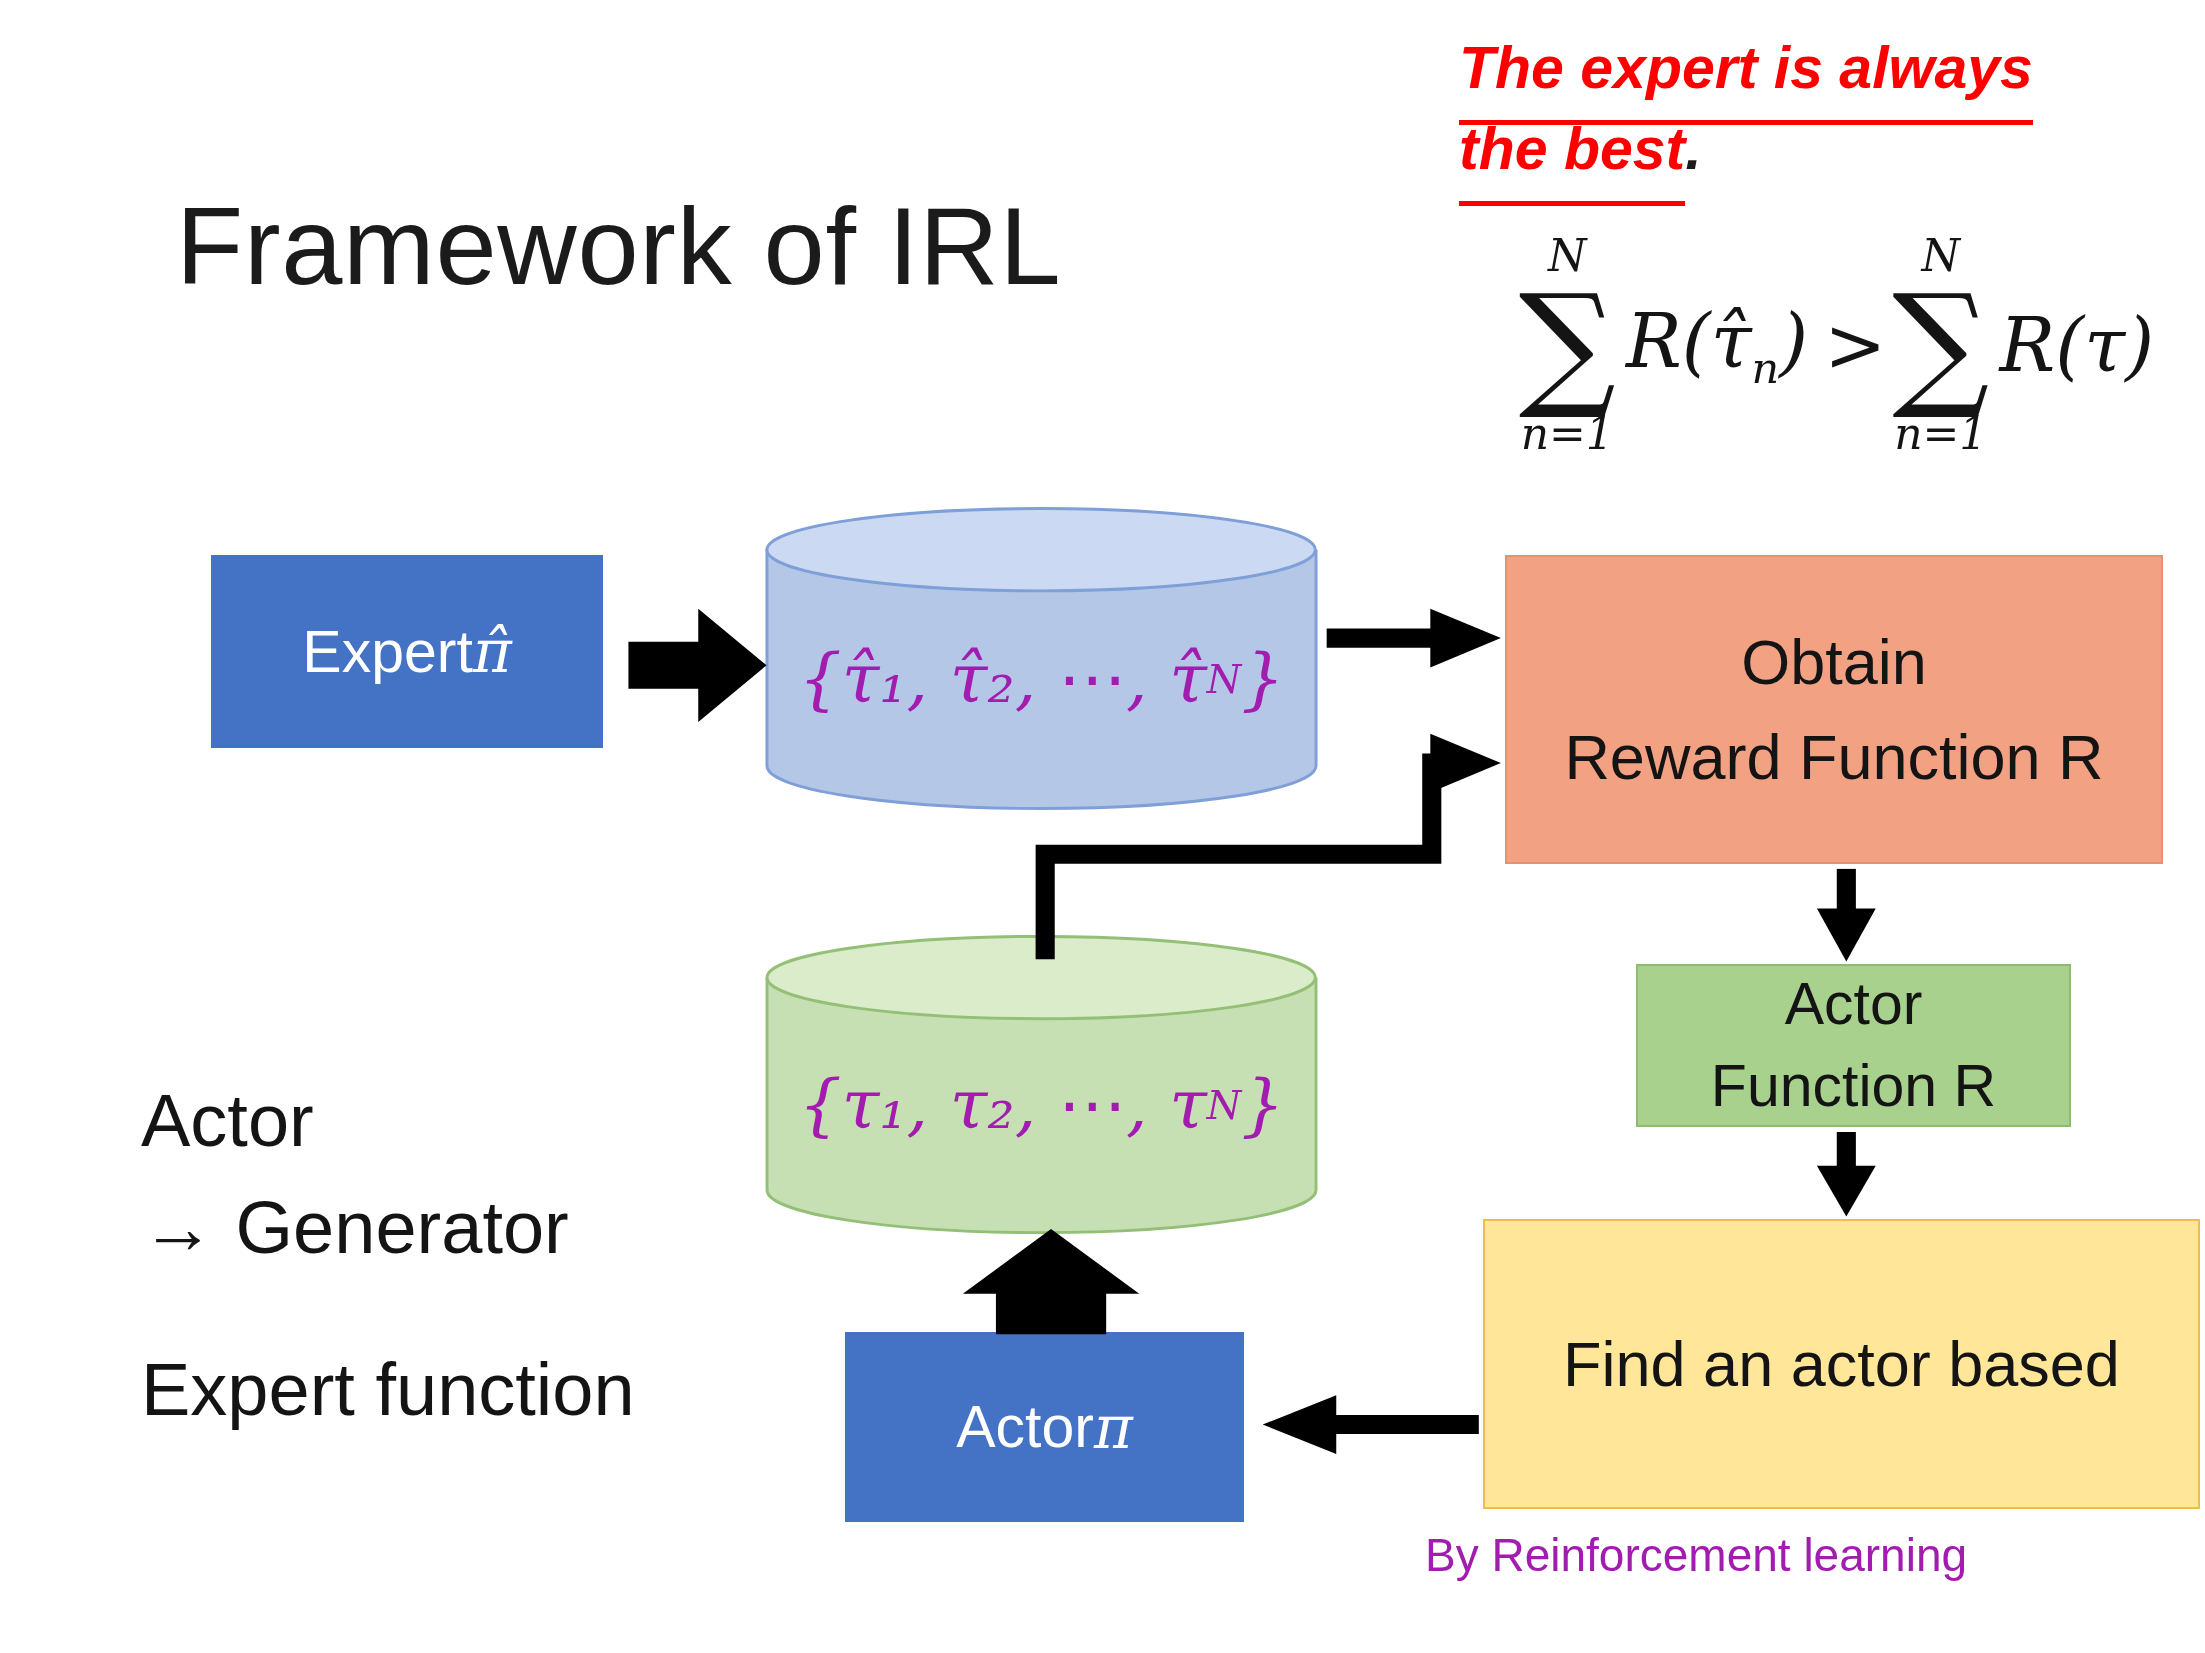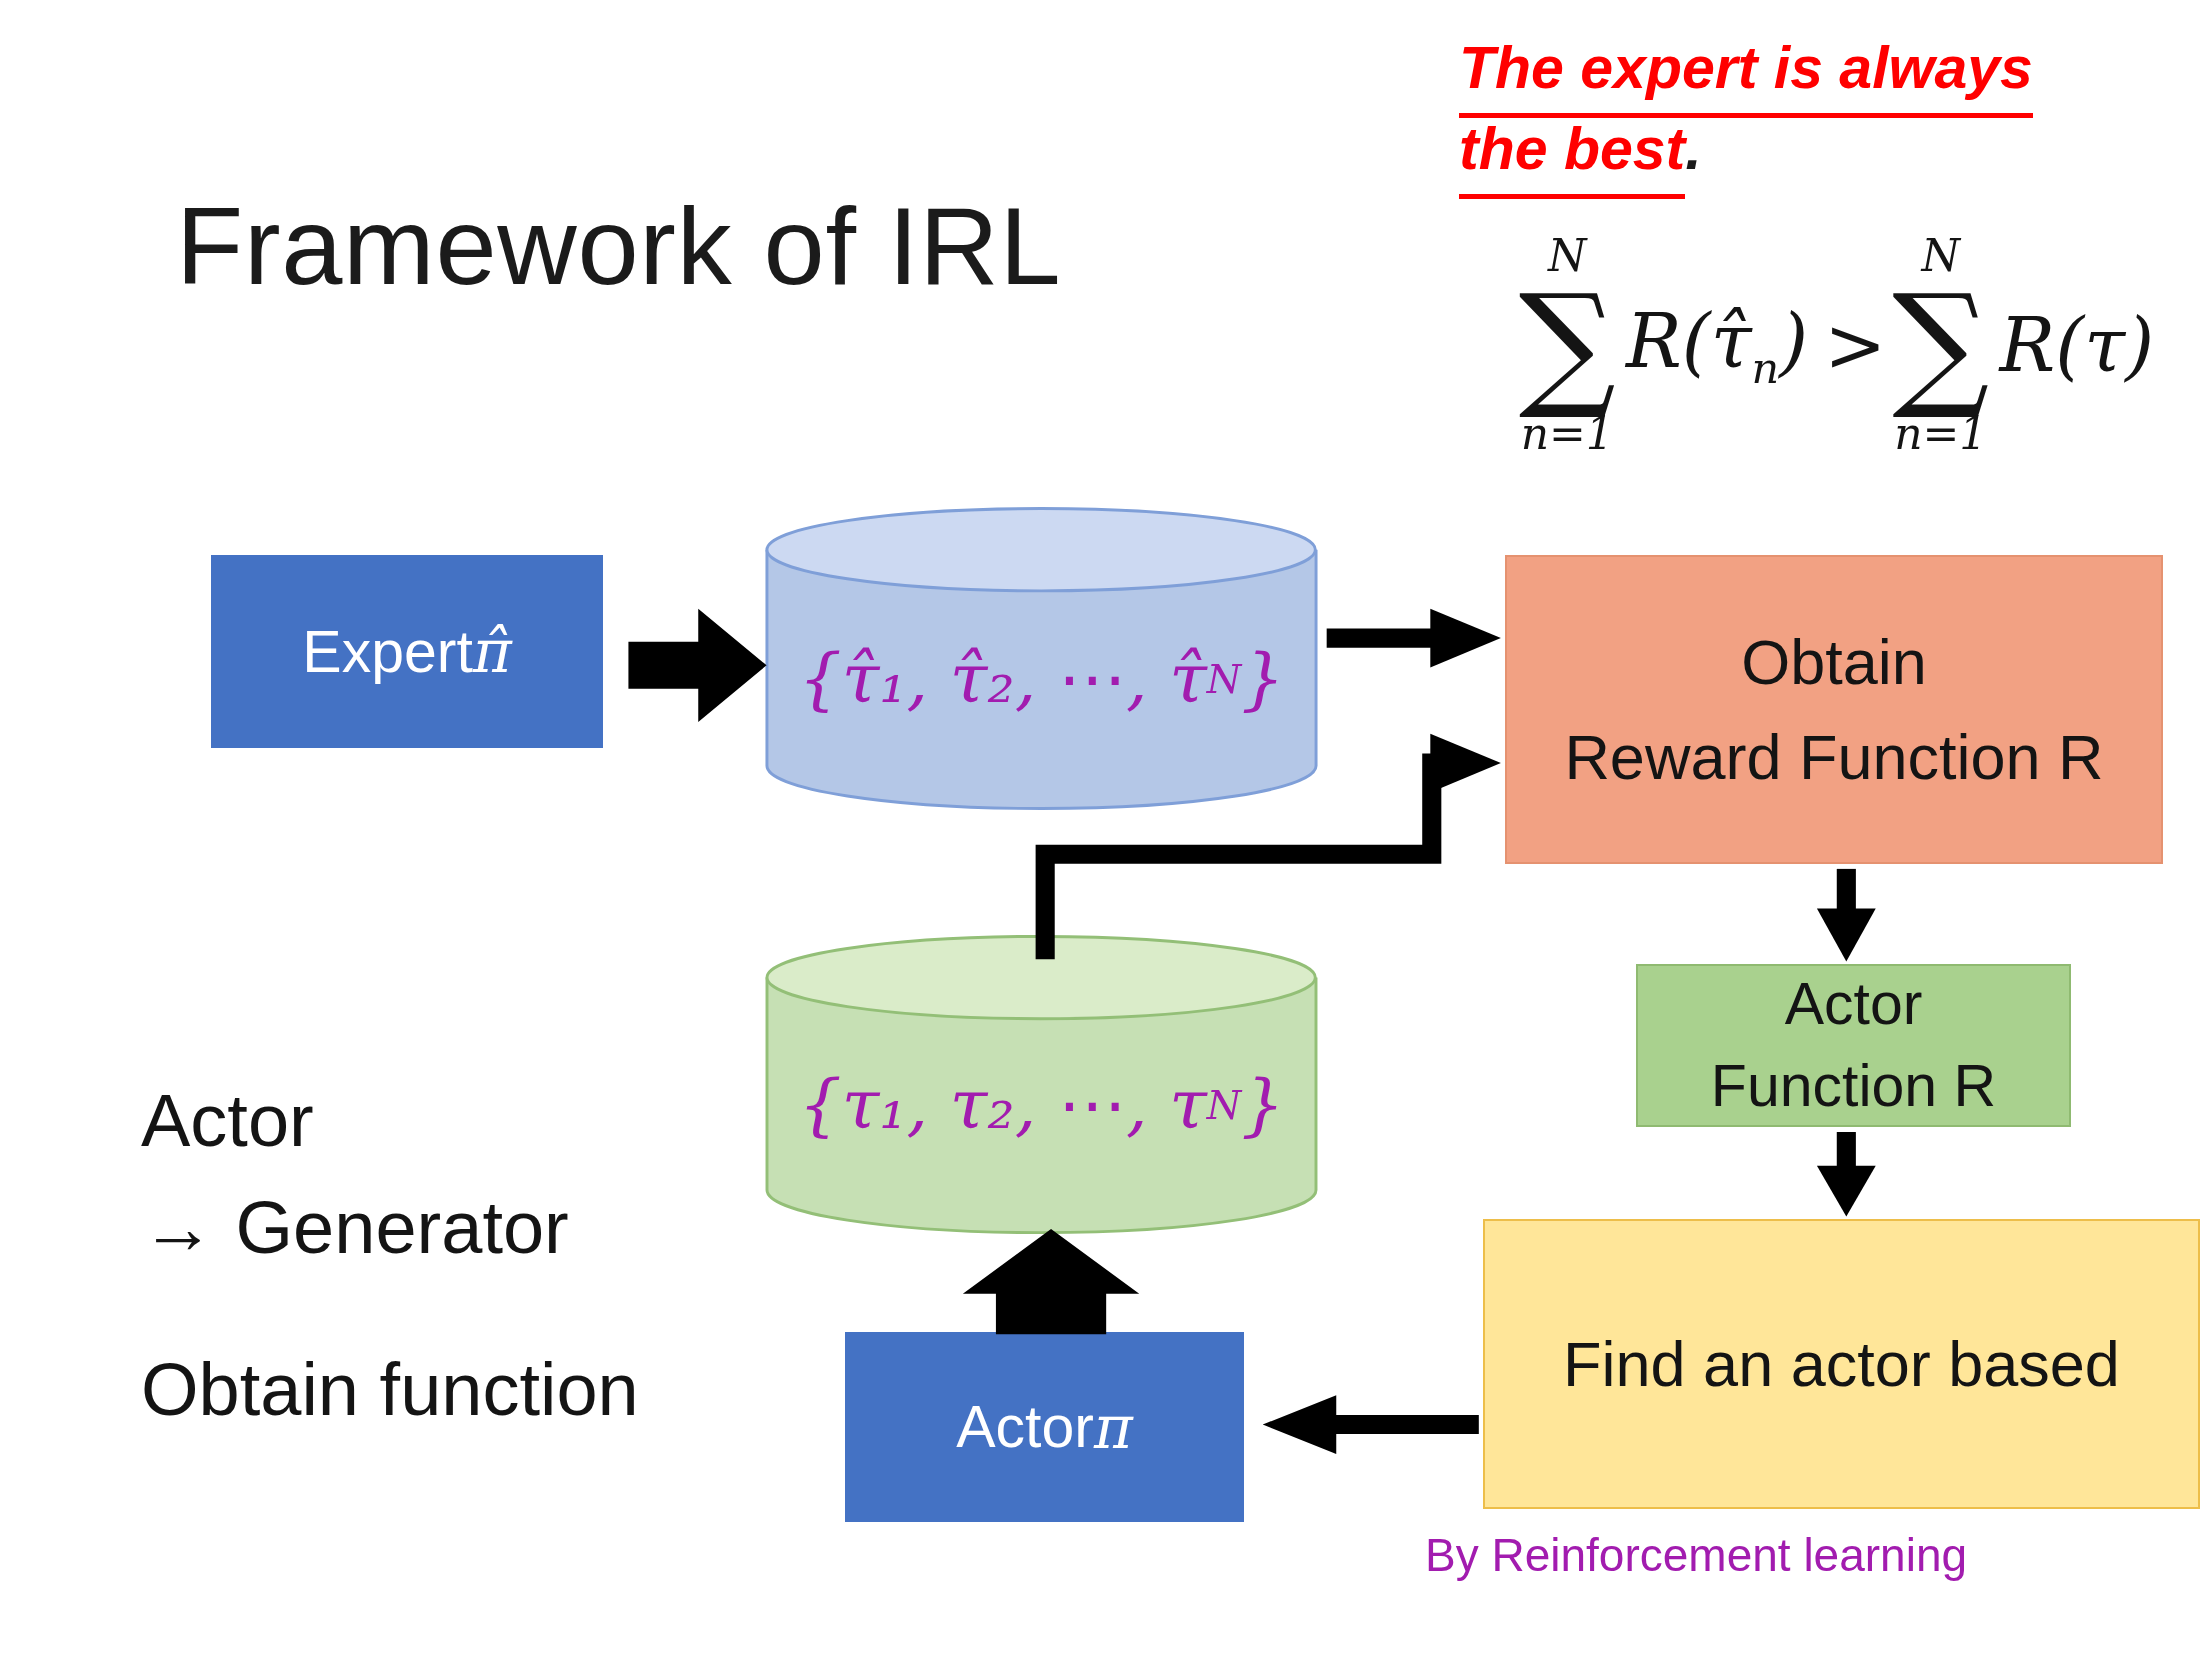--- a/index.html
+++ b/index.html
@@ -8,21 +8,21 @@
     position:relative; width:2205px; height:1654px;
     background:#ffffff; overflow:hidden;
     font-family:"Liberation Sans", sans-serif; color:#141414;
   }
   .abs { position:absolute; }
 
   #title { left:176px; top:182px; font-size:110px; color:#1b1b1b; letter-spacing:0.7px; }
 
   #note { left:1459px; top:28px; font-size:59px; font-weight:bold; font-style:italic;
           color:#ff0000; line-height:1.38; }
-  #note .u { border-bottom:5.1px solid #ff0000; padding-bottom:12px; }
+  #note .u { border-bottom:5.1px solid #ff0000; padding-bottom:19px; }
   #note .p { color:#1b1b1b; }
 
   #formula { left:1474px; top:232px; width:735px; display:flex;
              align-items:center; justify-content:center; color:#141414; }
   .sum { display:flex; flex-direction:column; align-items:center;
          font-family:"DejaVu Serif","DejaVu Sans",serif; }
   .sum .top,.sum .bot { font-size:44px; font-style:italic; line-height:1.1; }
   .sum .sym { font-size:136px; line-height:0.95; font-style:normal; }
   .expr { font-family:"DejaVu Serif","DejaVu Sans",serif; font-style:italic;
           font-size:74px; padding:0 10.3px; white-space:nowrap; }
@@ -133,21 +133,21 @@
   <div id="actor-box" class="shape rowbox">
     <span>Actor </span>
       <span class="mathface">π</span>
   </div>
 
   <div id="left-note-a" class="abs sidenote">
     <span>Actor</span><br>
     <span>→ Generator</span>
   </div>
   <div id="left-note-b" class="abs sidenote">
-    <span>Obtain function</span><br>
+    <span>Expert function</span><br>
   </div>
 
   <div id="footer-note" class="abs">By Reinforcement learning</div>
 
   <svg id="connector-layer" width="2205" height="1654" viewBox="0 0 3000 2250">
     <polygon fill="#000000" points="855,873 950,873 950,828 1043,905 950,982 950,937 855,937"></polygon>
 
     <g>
       <line x1="1805" y1="868" x2="1952" y2="868" stroke="#000000" stroke-width="26"></line>
       <polygon points="1946,828 2042,868 1946,908" fill="#000000"></polygon>

